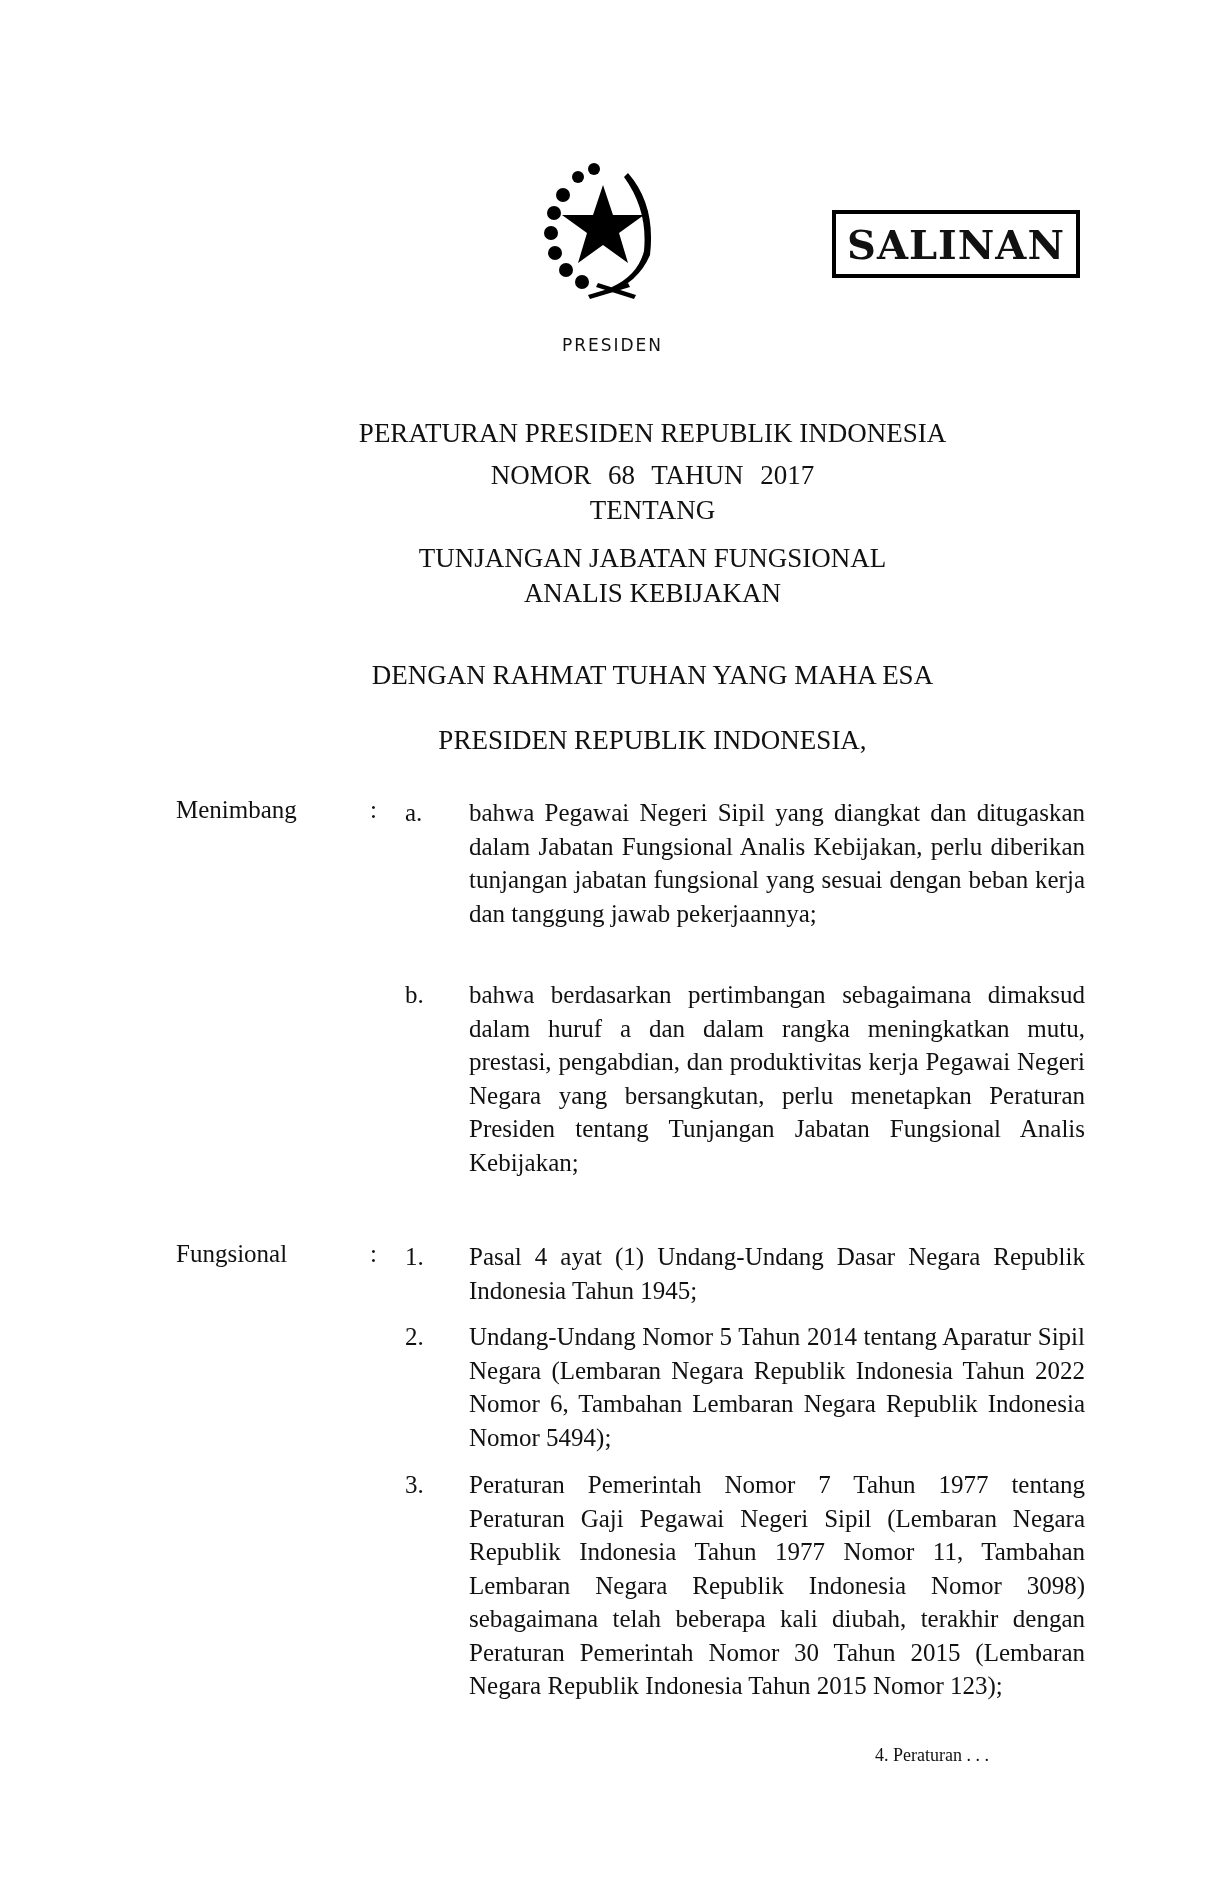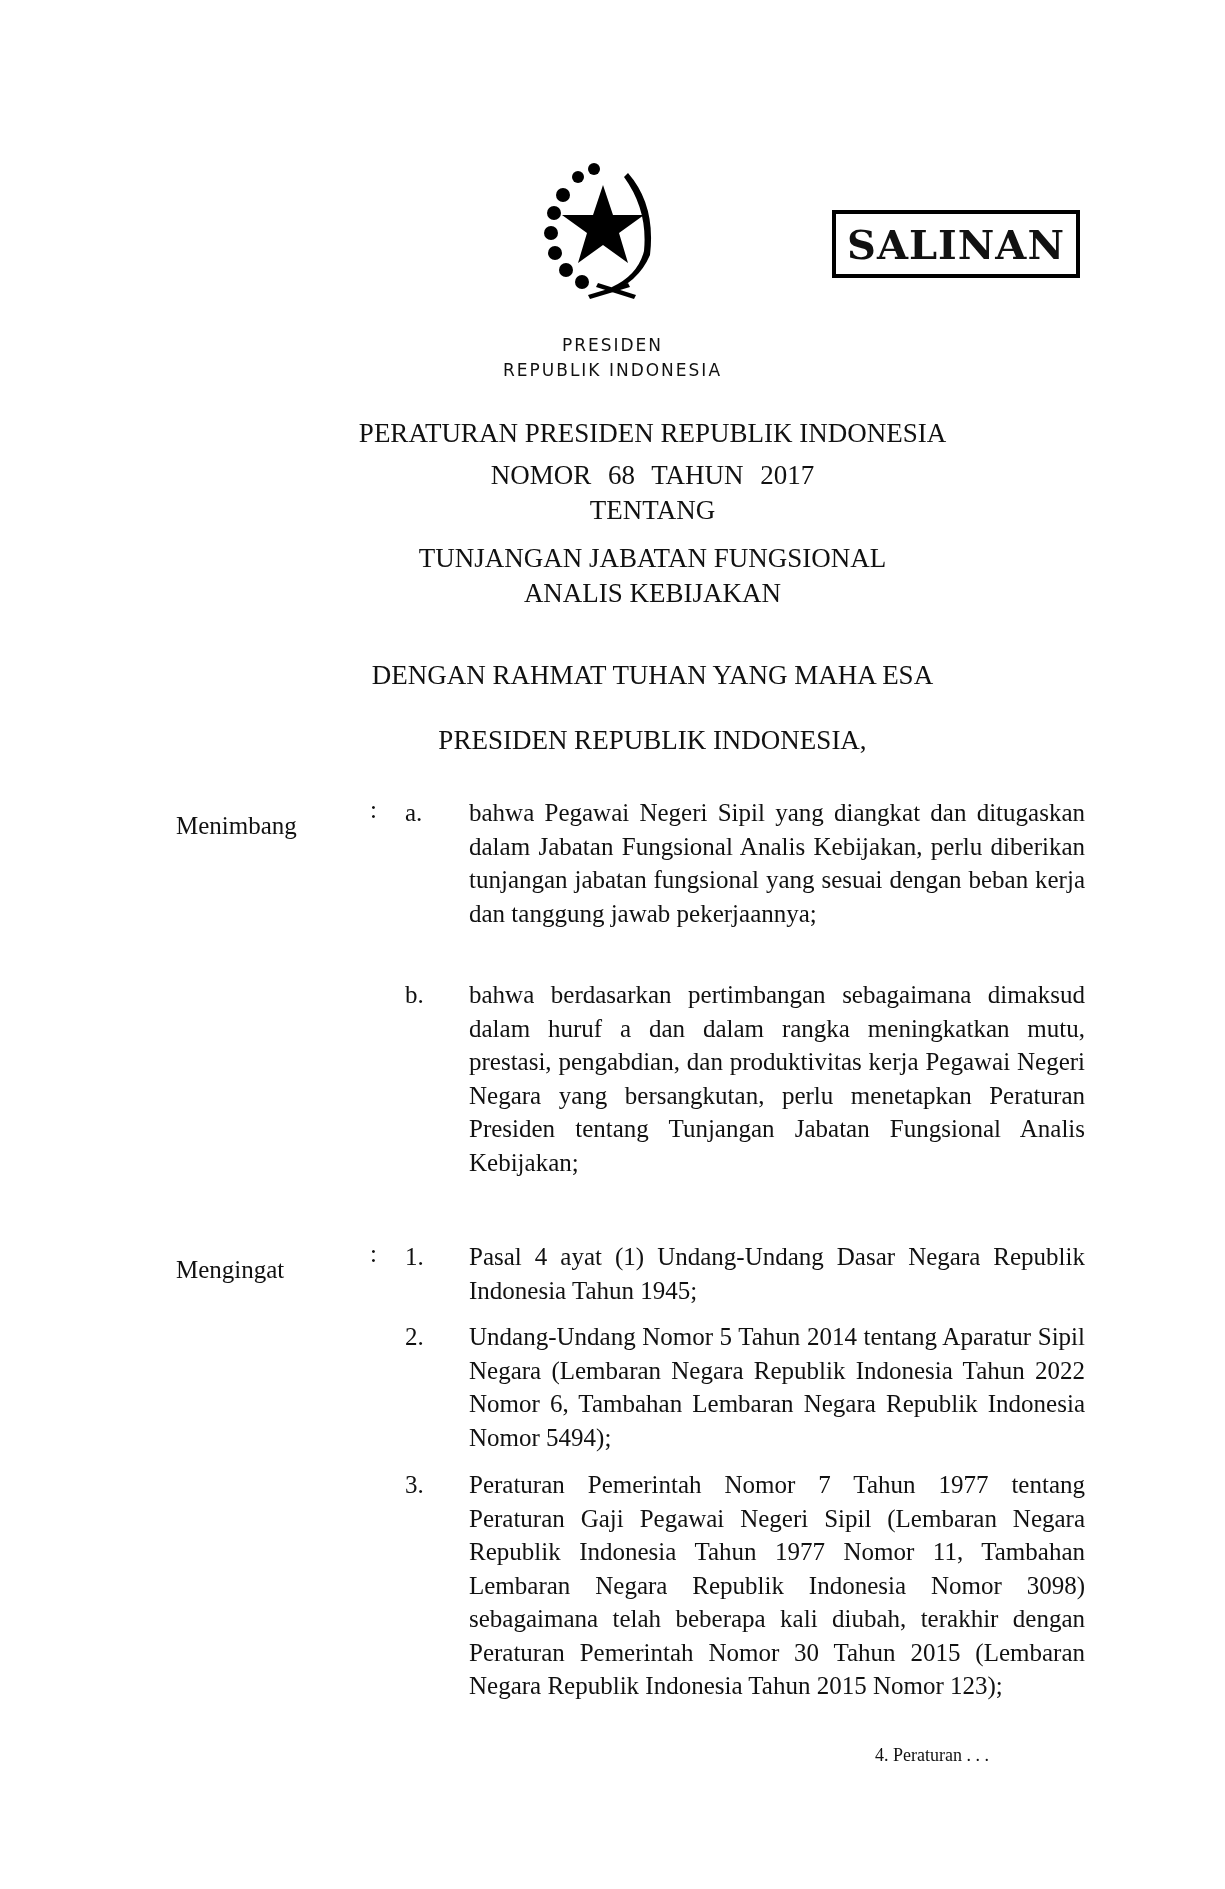--- a/index.html
+++ b/index.html
@@ -15,21 +15,21 @@
   .inst { position: absolute; left: 0; width: 1225px; text-align: center;
           font-family: "DejaVu Sans", sans-serif; font-size: 17px; letter-spacing: 2px; }
   .inst1 { top: 335px; } .inst2 { top: 360px; }
 
   .title { position: absolute; left: 0; width: 1225px; text-align: center;
            font-family: "Liberation Serif", serif; font-size: 27px; }
   .t1 { top: 418px; left: 40px; } .t2 { top: 460px; left: 40px; word-spacing: 10px; } .t3 { top: 495px; left: 40px; }
   .t4 { top: 543px; left: 40px; } .t5 { top: 578px; left: 40px; }
   .t6 { top: 660px; left: 40px; } .t7 { top: 725px; left: 40px; }
 
-  .label { position: absolute; left: 176px; font-family: "Liberation Serif", serif; font-size: 25px; margin-top: 16px; }
+  .label { position: absolute; left: 176px; font-family: "Liberation Serif", serif; font-size: 25px; }
   .colon { position: absolute; left: 370px; font-family: "Liberation Serif", serif; font-size: 25px; }
   .item { position: absolute; left: 405px; width: 680px; font-family: "Liberation Serif", serif;
           font-size: 25px; line-height: 33.5px; }
   .item .mark { position: absolute; left: 0; top: 0; }
   .item .text { margin-left: 64px; text-align: justify; text-align-last: left; }
 
   .next { position: absolute; left: 875px; top: 1745px; font-family: "Liberation Serif", serif; font-size: 18px; }
 </style>
 </head>
 <body>
@@ -49,21 +49,20 @@
         <circle cx="56" cy="14" r="6"></circle>
       <path d="M90,18 Q118,50 112,100 Q100,128 70,138 L74,132 Q100,120 106,96 Q110,55 86,22 Z"></path>
       <path d="M50,140 L90,128 L92,132 L52,144 Z"></path>
       <path d="M60,128 L98,140 L96,144 L58,132 Z"></path>
     </g>
   </svg>
 
   <div class="salinan">SALINAN</div>
 
   <div class="inst inst1">PRESIDEN</div>
-  <div class="inst inst2">REPUBLIK INDONESIA</div>
 
   <div class="title t1">PERATURAN PRESIDEN REPUBLIK INDONESIA</div>
   <div class="title t2">NOMOR 68 TAHUN 2017</div>
   <div class="title t3">TENTANG</div>
   <div class="title t4">TUNJANGAN JABATAN FUNGSIONAL</div>
   <div class="title t5">ANALIS KEBIJAKAN</div>
   <div class="title t6">DENGAN RAHMAT TUHAN YANG MAHA ESA</div>
   <div class="title t7">PRESIDEN REPUBLIK INDONESIA,</div>
 
   <div class="label" style="top:796px">Menimbang</div>
@@ -71,21 +70,21 @@
 
   <div class="item" style="top:796px">
     <span class="mark">a.</span>
     <div class="text">bahwa Pegawai Negeri Sipil yang diangkat dan ditugaskan dalam Jabatan Fungsional Analis Kebijakan, perlu diberikan tunjangan jabatan fungsional yang sesuai dengan beban kerja dan tanggung jawab pekerjaannya;</div>
   </div>
   <div class="item" style="top:978px">
     <span class="mark">b.</span>
     <div class="text">bahwa berdasarkan pertimbangan sebagaimana dimaksud dalam huruf a dan dalam rangka meningkatkan mutu, prestasi, pengabdian, dan produktivitas kerja Pegawai Negeri Negara yang bersangkutan, perlu menetapkan Peraturan Presiden tentang Tunjangan Jabatan Fungsional Analis Kebijakan;</div>
   </div>
 
-  <div class="label" style="top:1240px">Mengingat</div>
+  <div class="label" style="top:1240px">Fungsional</div>
   <div class="colon" style="top:1240px">:</div>
 
   <div class="item" style="top:1240px">
     <span class="mark">1.</span>
     <div class="text">Pasal 4 ayat (1) Undang-Undang Dasar Negara Republik Indonesia Tahun 1945;</div>
   </div>
   <div class="item" style="top:1320px">
     <span class="mark">2.</span>
     <div class="text">Undang-Undang Nomor 5 Tahun 2014 tentang Aparatur Sipil Negara (Lembaran Negara Republik Indonesia Tahun 2022 Nomor 6, Tambahan Lembaran Negara Republik Indonesia Nomor 5494);</div>
   </div>

